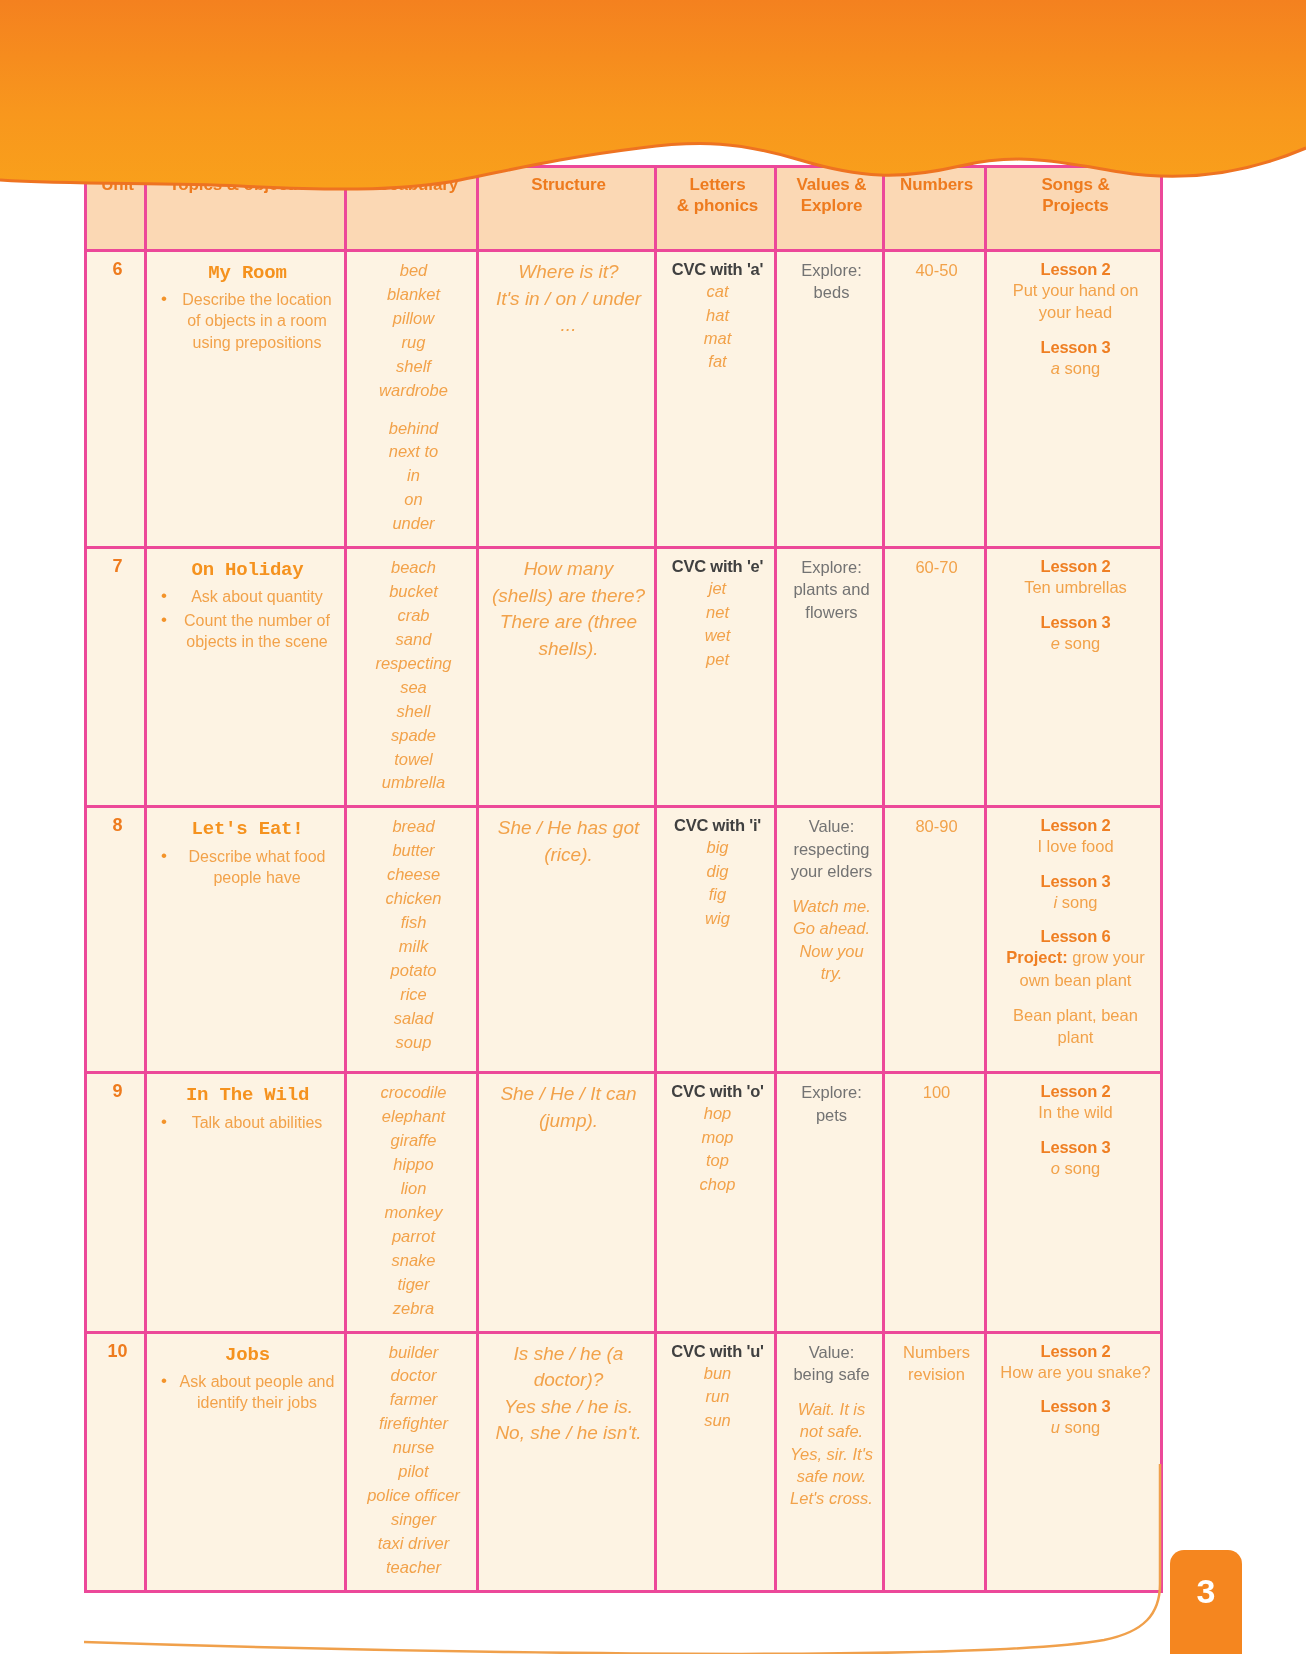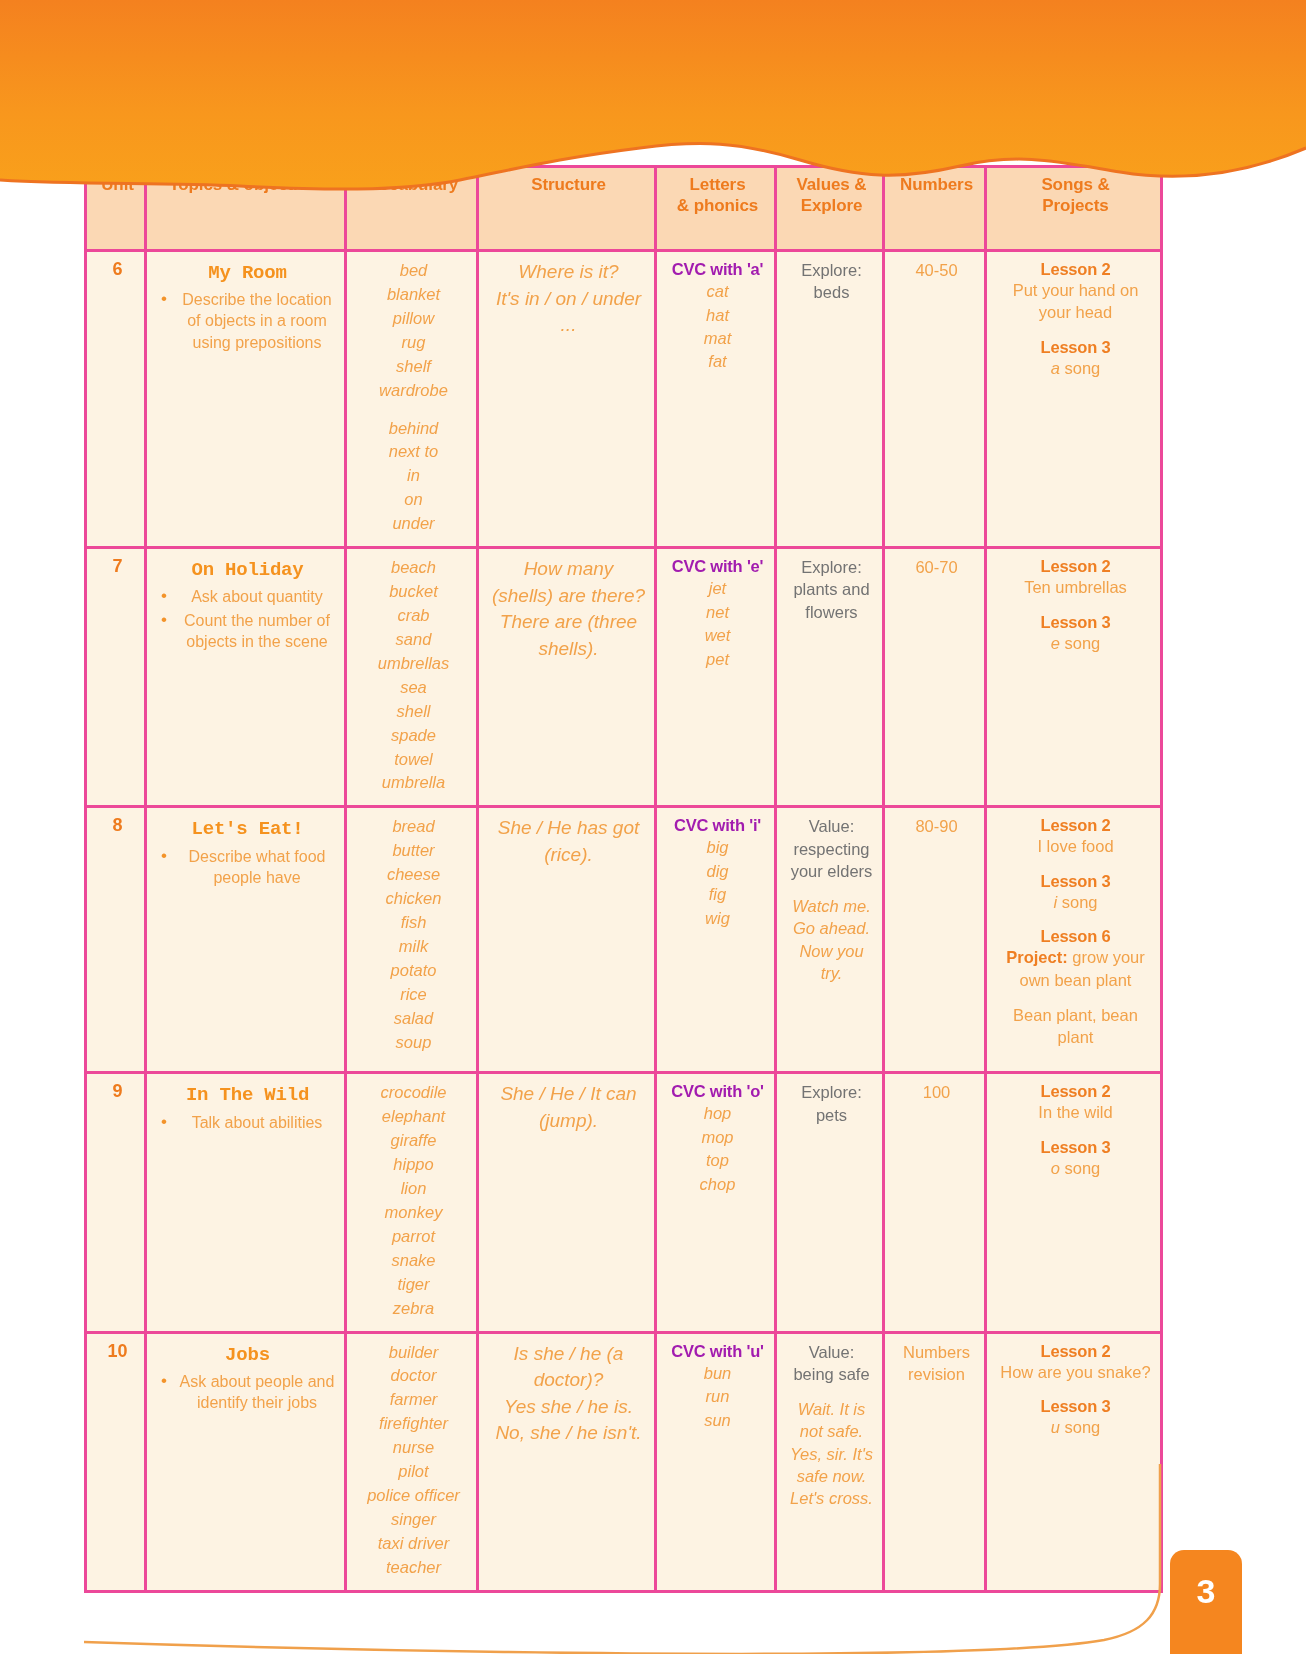--- a/index.html
+++ b/index.html
@@ -116,21 +116,21 @@
   .vocab-list .gap { display:block; height: 14px; }
 
   .structure {
     color: #f2a24a;
     font-style: italic;
     font-size: 19px;
     line-height: 1.4;
   }
 
   .phon-head {
-    color: #a21caf;
+    color: #404040;
     font-weight: bold;
     font-size: 16.5px;
     margin-bottom: 1px;
     letter-spacing: -0.2px;
   }
   .phon-list {
     color: #f2a24a;
     font-style: italic;
     font-size: 16.5px;
     line-height: 1.42;
@@ -342,21 +342,21 @@
               <li>Ask about quantity</li>
               <li>Count the number of objects in the scene</li>
             </ul>
           </td>
           <td>
             <div class="vocab-list">
               <div>beach</div>
               <div>bucket</div>
               <div>crab</div>
               <div>sand</div>
-              <div>umbrellas</div>
+              <div>respecting</div>
               <div>sea</div>
               <div>shell</div>
               <div>spade</div>
               <div>towel</div>
               <div>umbrella</div>
             </div>
           </td>
           <td>
             <div class="structure">
               <div>How many (shells) are there? There are (three shells).</div>

